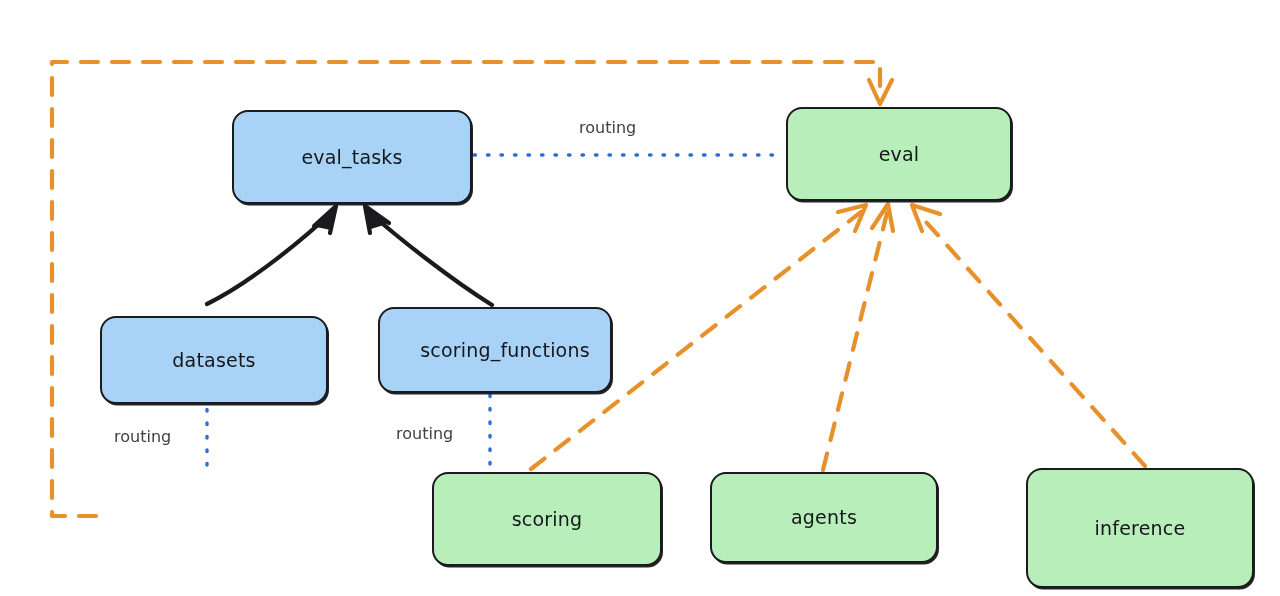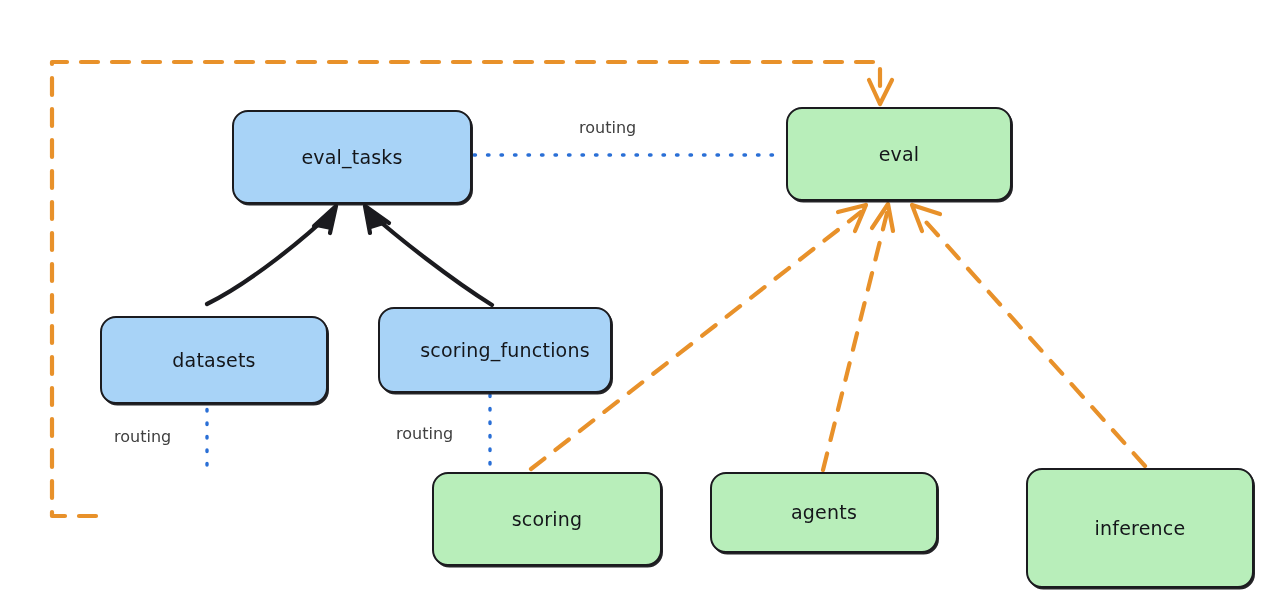--- a/index.html
+++ b/index.html
@@ -124,21 +124,21 @@
 
   <div class="node blue" style="left:378px; top:307px; width:234px; height:86px;padding-left:20px;">
     <span class="label">scoring_functions</span>
   </div>
 
 
   <div class="node green" style="left:388px; top:472px; width:230px; height:94px;margin-left:44px;">
     <span class="label">scoring</span>
   </div>
 
-  <div class="node green" style="left:710px; top:472px; width:228px; height:81px;">
+  <div class="node green" style="left:710px; top:472px; width:228px; height:91px;">
     <span class="label">agents</span>
   </div>
 
   <div class="node green" style="left:1026px; top:468px; width:228px; height:120px;">
     <span class="label">inference</span>
   </div>
 
   <div class="edge-label" style="left:579px; top:118px;">routing</div>
 
   <div class="edge-label" style="left:114px; top:427px;">routing</div>

